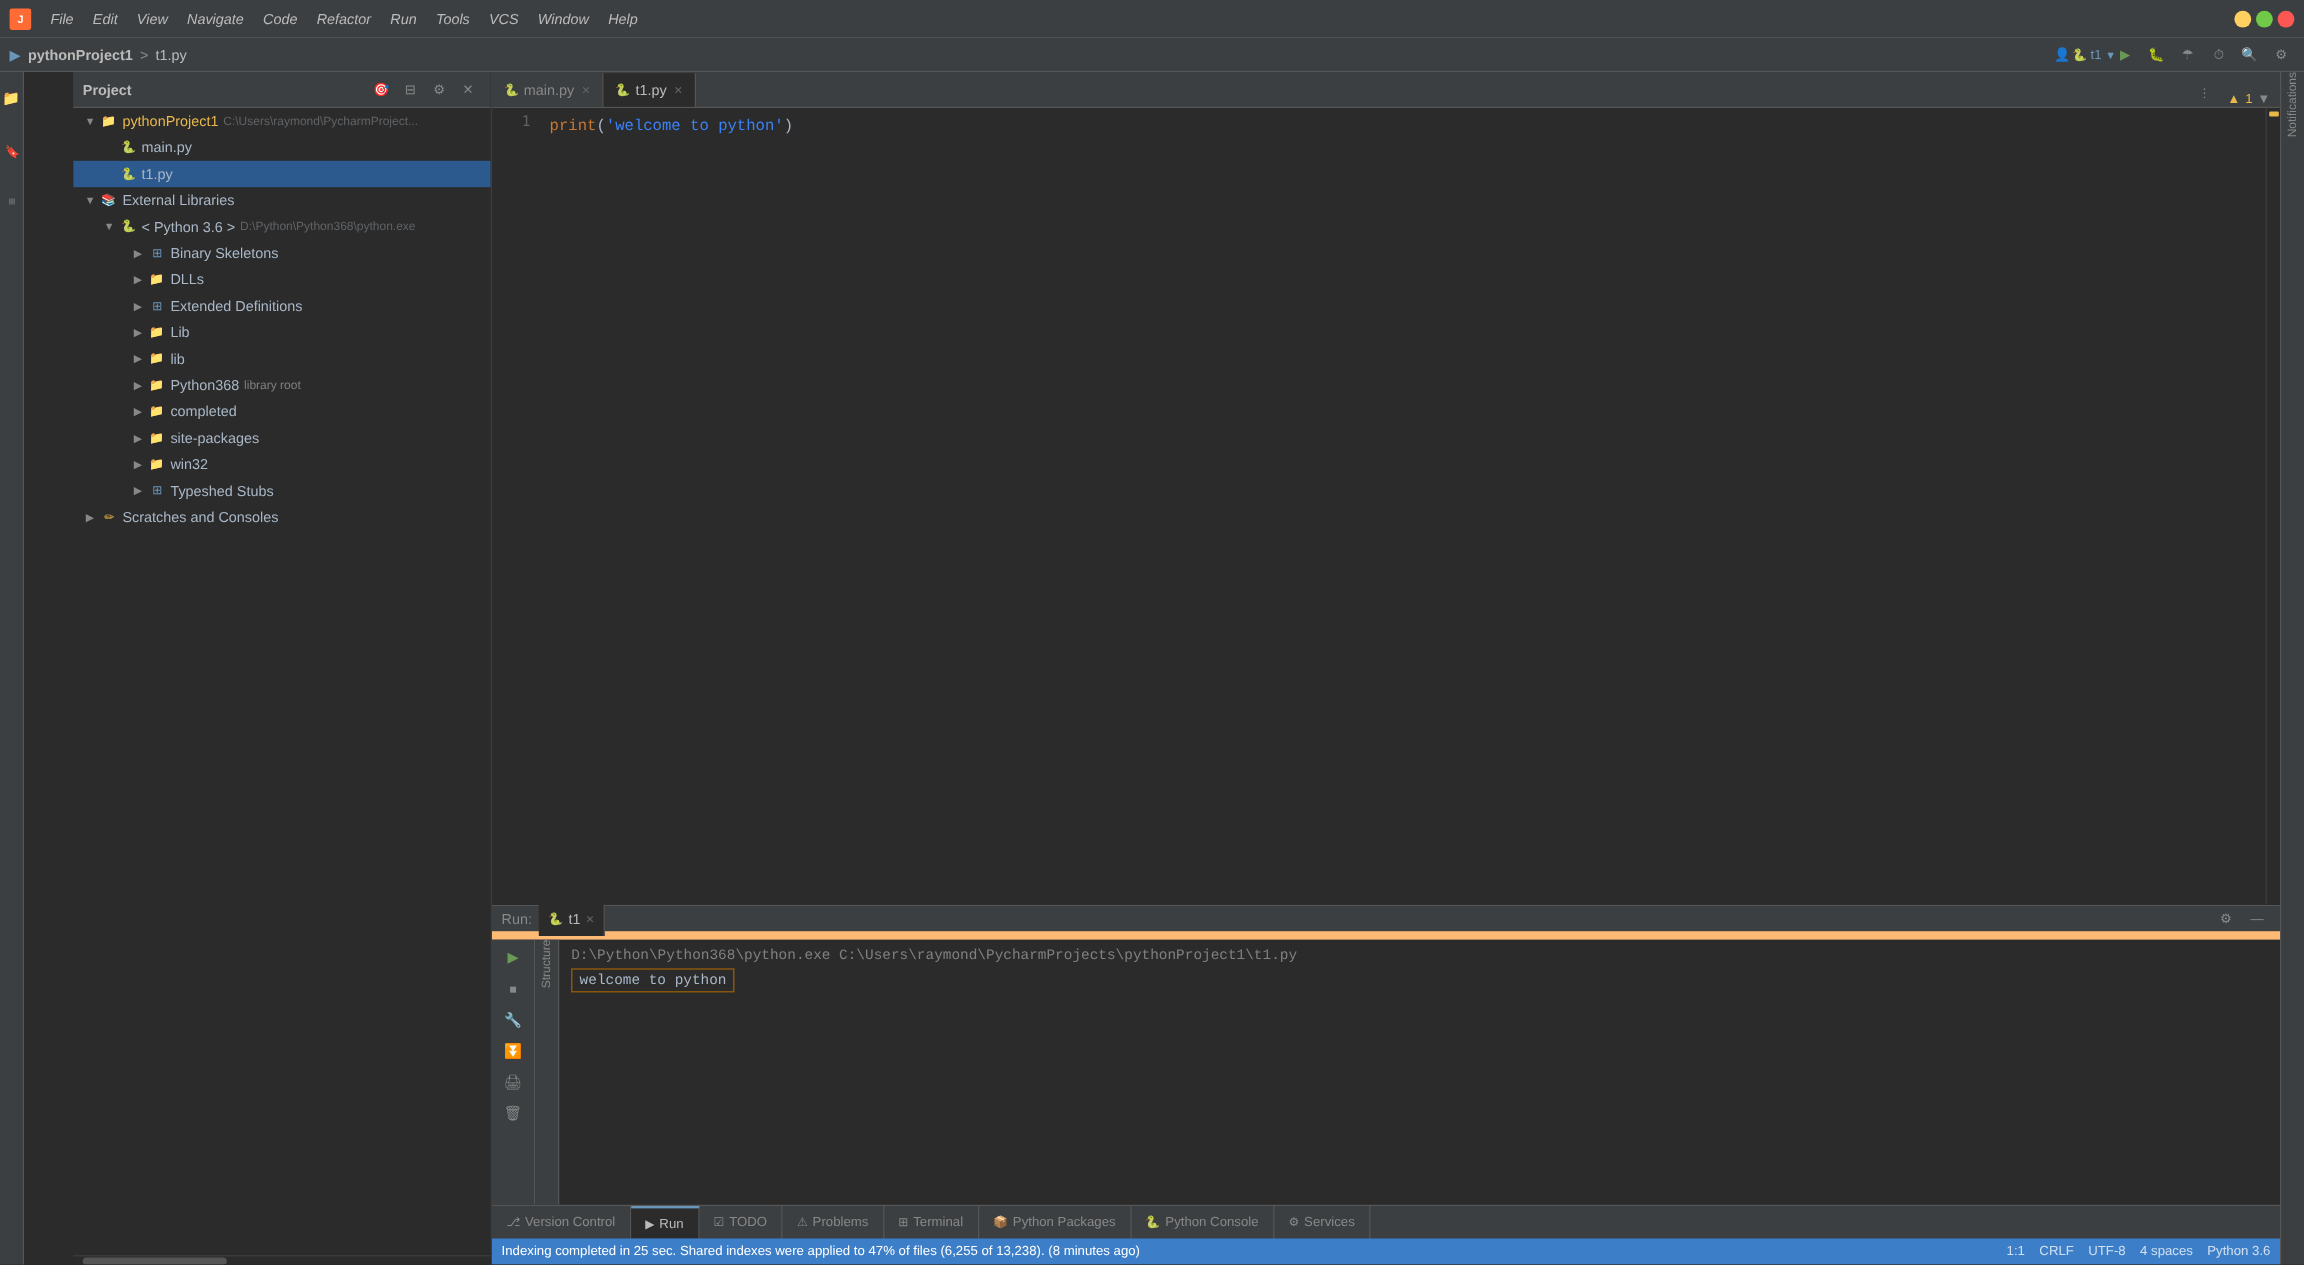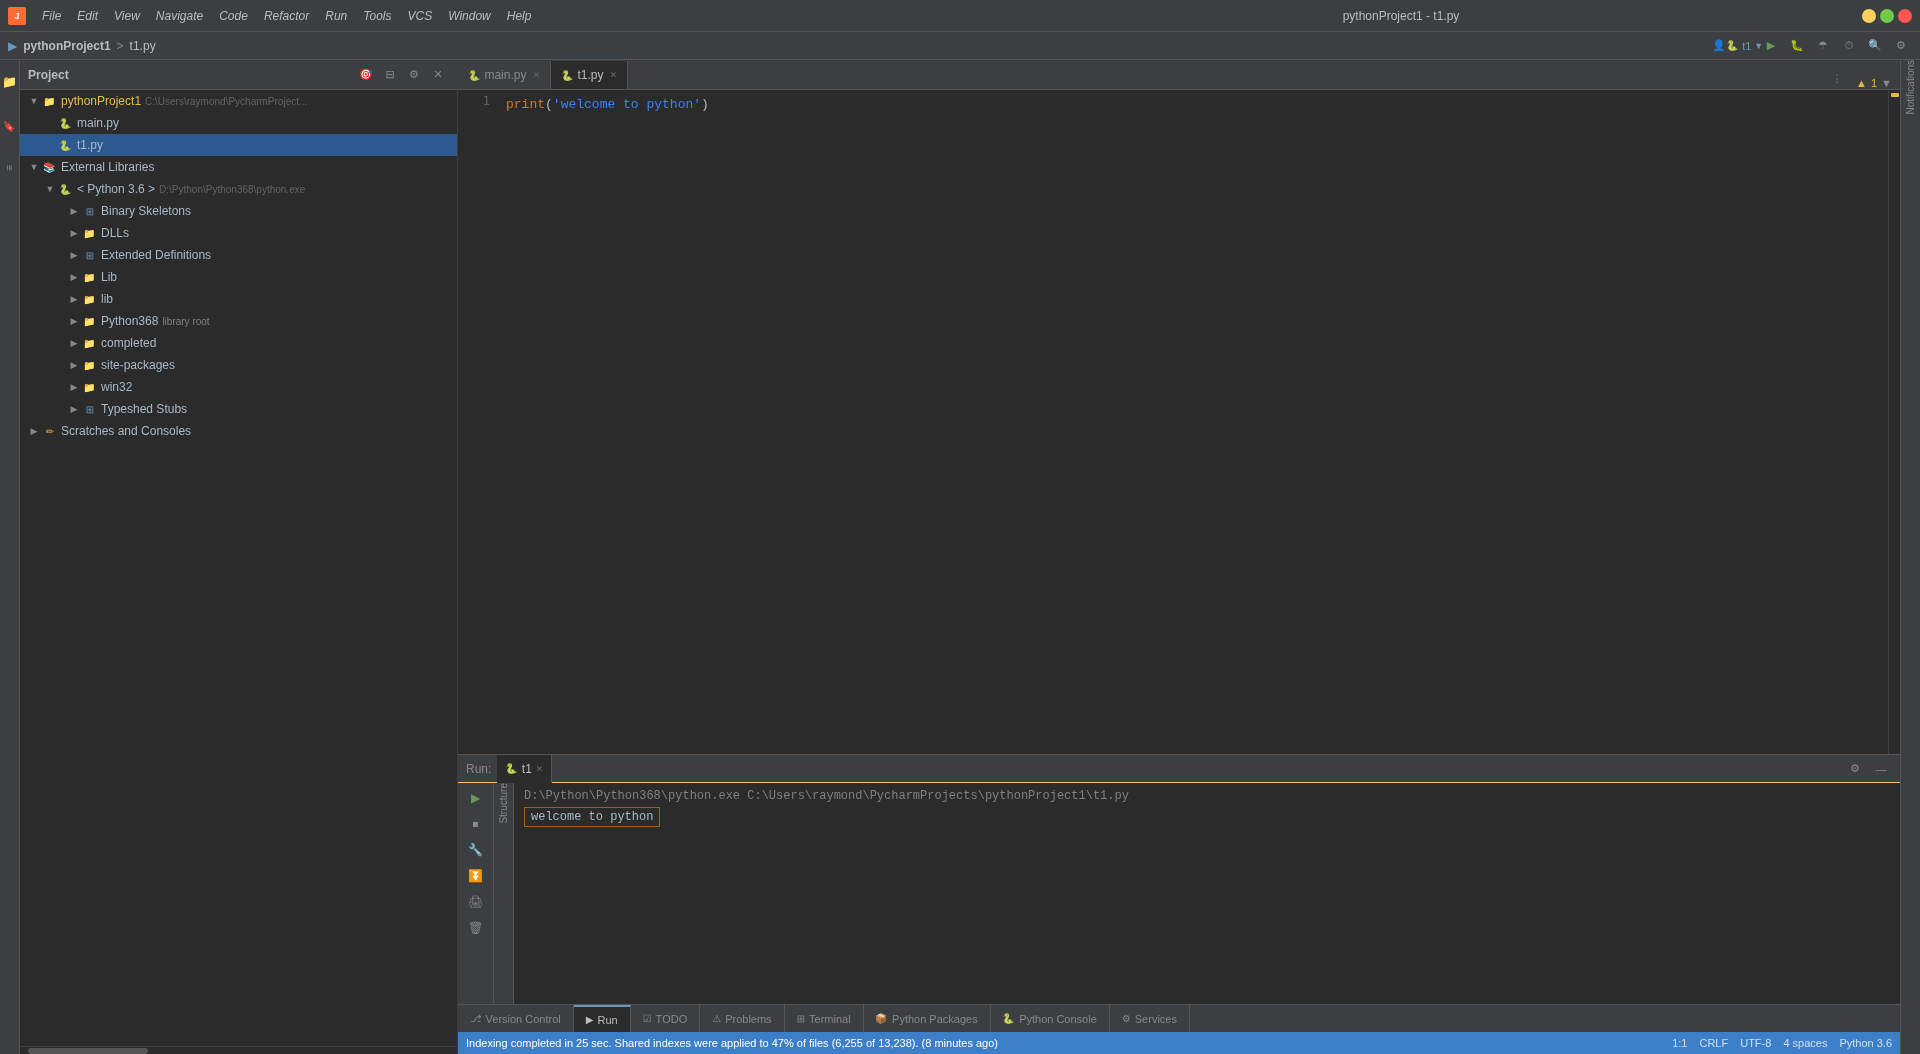--- a/index.html
+++ b/index.html
@@ -25,21 +25,21 @@
     .icon-btn { width: 22px; height: 22px; display: flex; align-items: center; justify-content: center; cursor: pointer; color: #888; font-size: 11px; border-radius: 2px; }
 
     
     .main-layout { display: flex; flex: 1; overflow: hidden; }
 
     
     .left-icons { width: 20px; background: #3c3f41; display: flex; flex-direction: column; align-items: center; padding-top: 4px; gap: 2px; border-right: 1px solid #555; flex-shrink: 0; }
     .left-icon { width: 16px; height: 40px; display: flex; align-items: center; justify-content: center; color: #888; font-size: 10px; cursor: pointer; writing-mode: vertical-rl; text-orientation: mixed; }
 
     
-    .file-tree-panel { width: 438px; background: #2b2b2b; display: flex; flex-direction: column; border-right: 1px solid #3c3f41; flex-shrink: 0; overflow: hidden; }
+    .file-tree-panel { width: 390px; background: #2b2b2b; display: flex; flex-direction: column; border-right: 1px solid #3c3f41; flex-shrink: 0; overflow: hidden; padding-left: 41px; }
     .panel-header { height: 30px; background: #3c3f41; display: flex; align-items: center; padding: 0 8px; gap: 6px; border-bottom: 1px solid #555; }
     .panel-title { color: #bbb; font-size: 12px; font-weight: bold; }
     .panel-header-actions { margin-left: auto; display: flex; gap: 2px; }
 
     .file-tree { flex: 1; overflow-y: auto; overflow-x: hidden; font-size: 12px; }
     .tree-item { height: 22px; display: flex; align-items: center; padding-left: 8px; cursor: pointer; white-space: nowrap; }
     .tree-item.selected { background: #2d5a8e; }
     .chevron { width: 12px; height: 12px; display: inline-flex; align-items: center; justify-content: center; color: #888; font-size: 9px; margin-right: 2px; flex-shrink: 0; }
     .file-icon { width: 16px; height: 14px; display: inline-flex; align-items: center; justify-content: center; margin-right: 3px; flex-shrink: 0; font-size: 10px; }
     .item-label { color: #a9b7c6; }
@@ -55,21 +55,21 @@
     .tab-icon { font-size: 10px; }
 
     
     .editor-area { flex: 1; background: #2b2b2b; overflow: hidden; display: flex; flex-direction: column; position: relative; }
     .code-keyword { color: #cc7832; }
     .code-string { color: #3b82f6; }
     .code-paren { color: #a9b7c6; }
 
     
     .run-panel { height: 250px; background: #2b2b2b; border-top: 1px solid #555; display: flex; flex-direction: column; flex-shrink: 0; }
-    .run-header { height: 28px; background: #3c3f41; display: flex; align-items: center; padding: 0 8px; gap: 6px; border-bottom: 1px solid #fdba74; }
+    .run-header { height: 28px; background: #3c3f41; display: flex; align-items: center; padding: 0 8px; gap: 6px; border-bottom: 7px solid #fdba74; }
     .run-label { color: #888; font-size: 12px; }
     .run-tab { padding: 0 8px; height: 28px; display: flex; align-items: center; font-size: 12px; color: #bbb; background: #2b2b2b; border-right: 1px solid #555; }
     .run-tab-close { font-size: 9px; color: #666; margin-left: 4px; }
     .run-header-actions { margin-left: auto; display: flex; gap: 4px; }
 
     .run-toolbar { width: 36px; background: #3c3f41; display: flex; flex-direction: column; align-items: center; padding: 4px 0; gap: 4px; border-right: 1px solid #555; flex-shrink: 0; }
     .run-toolbar-btn { width: 22px; height: 22px; display: flex; align-items: center; justify-content: center; cursor: pointer; color: #888; font-size: 12px; border-radius: 2px; }
     .run-toolbar-btn.green { color: #6a9955; }
     .run-output { flex: 1; padding: 6px 10px; font-family: 'Consolas', 'Courier New', monospace; font-size: 12px; color: #a9b7c6; overflow-y: auto; }
     .run-output .cmd-line { color: #808080; margin-bottom: 4px; }
@@ -125,21 +125,20 @@
     <div class="menu-item">View</div>
     <div class="menu-item">Navigate</div>
     <div class="menu-item">Code</div>
     <div class="menu-item">Refactor</div>
     <div class="menu-item">Run</div>
     <div class="menu-item">Tools</div>
     <div class="menu-item">VCS</div>
     <div class="menu-item">Window</div>
     <div class="menu-item">Help</div>
   </div>
-  <div class="title-center">pythonProject1 - t1.py</div>
   <div class="title-controls">
     <div class="title-btn minimize">—</div>
     <div class="title-btn maximize">□</div>
     <div class="title-btn close">×</div>
   </div>
 </div>
 
 <div class="project-bar">
   <span style="color:#6897bb; font-size:12px;">▶</span>
   <span class="project-name">pythonProject1</span>

